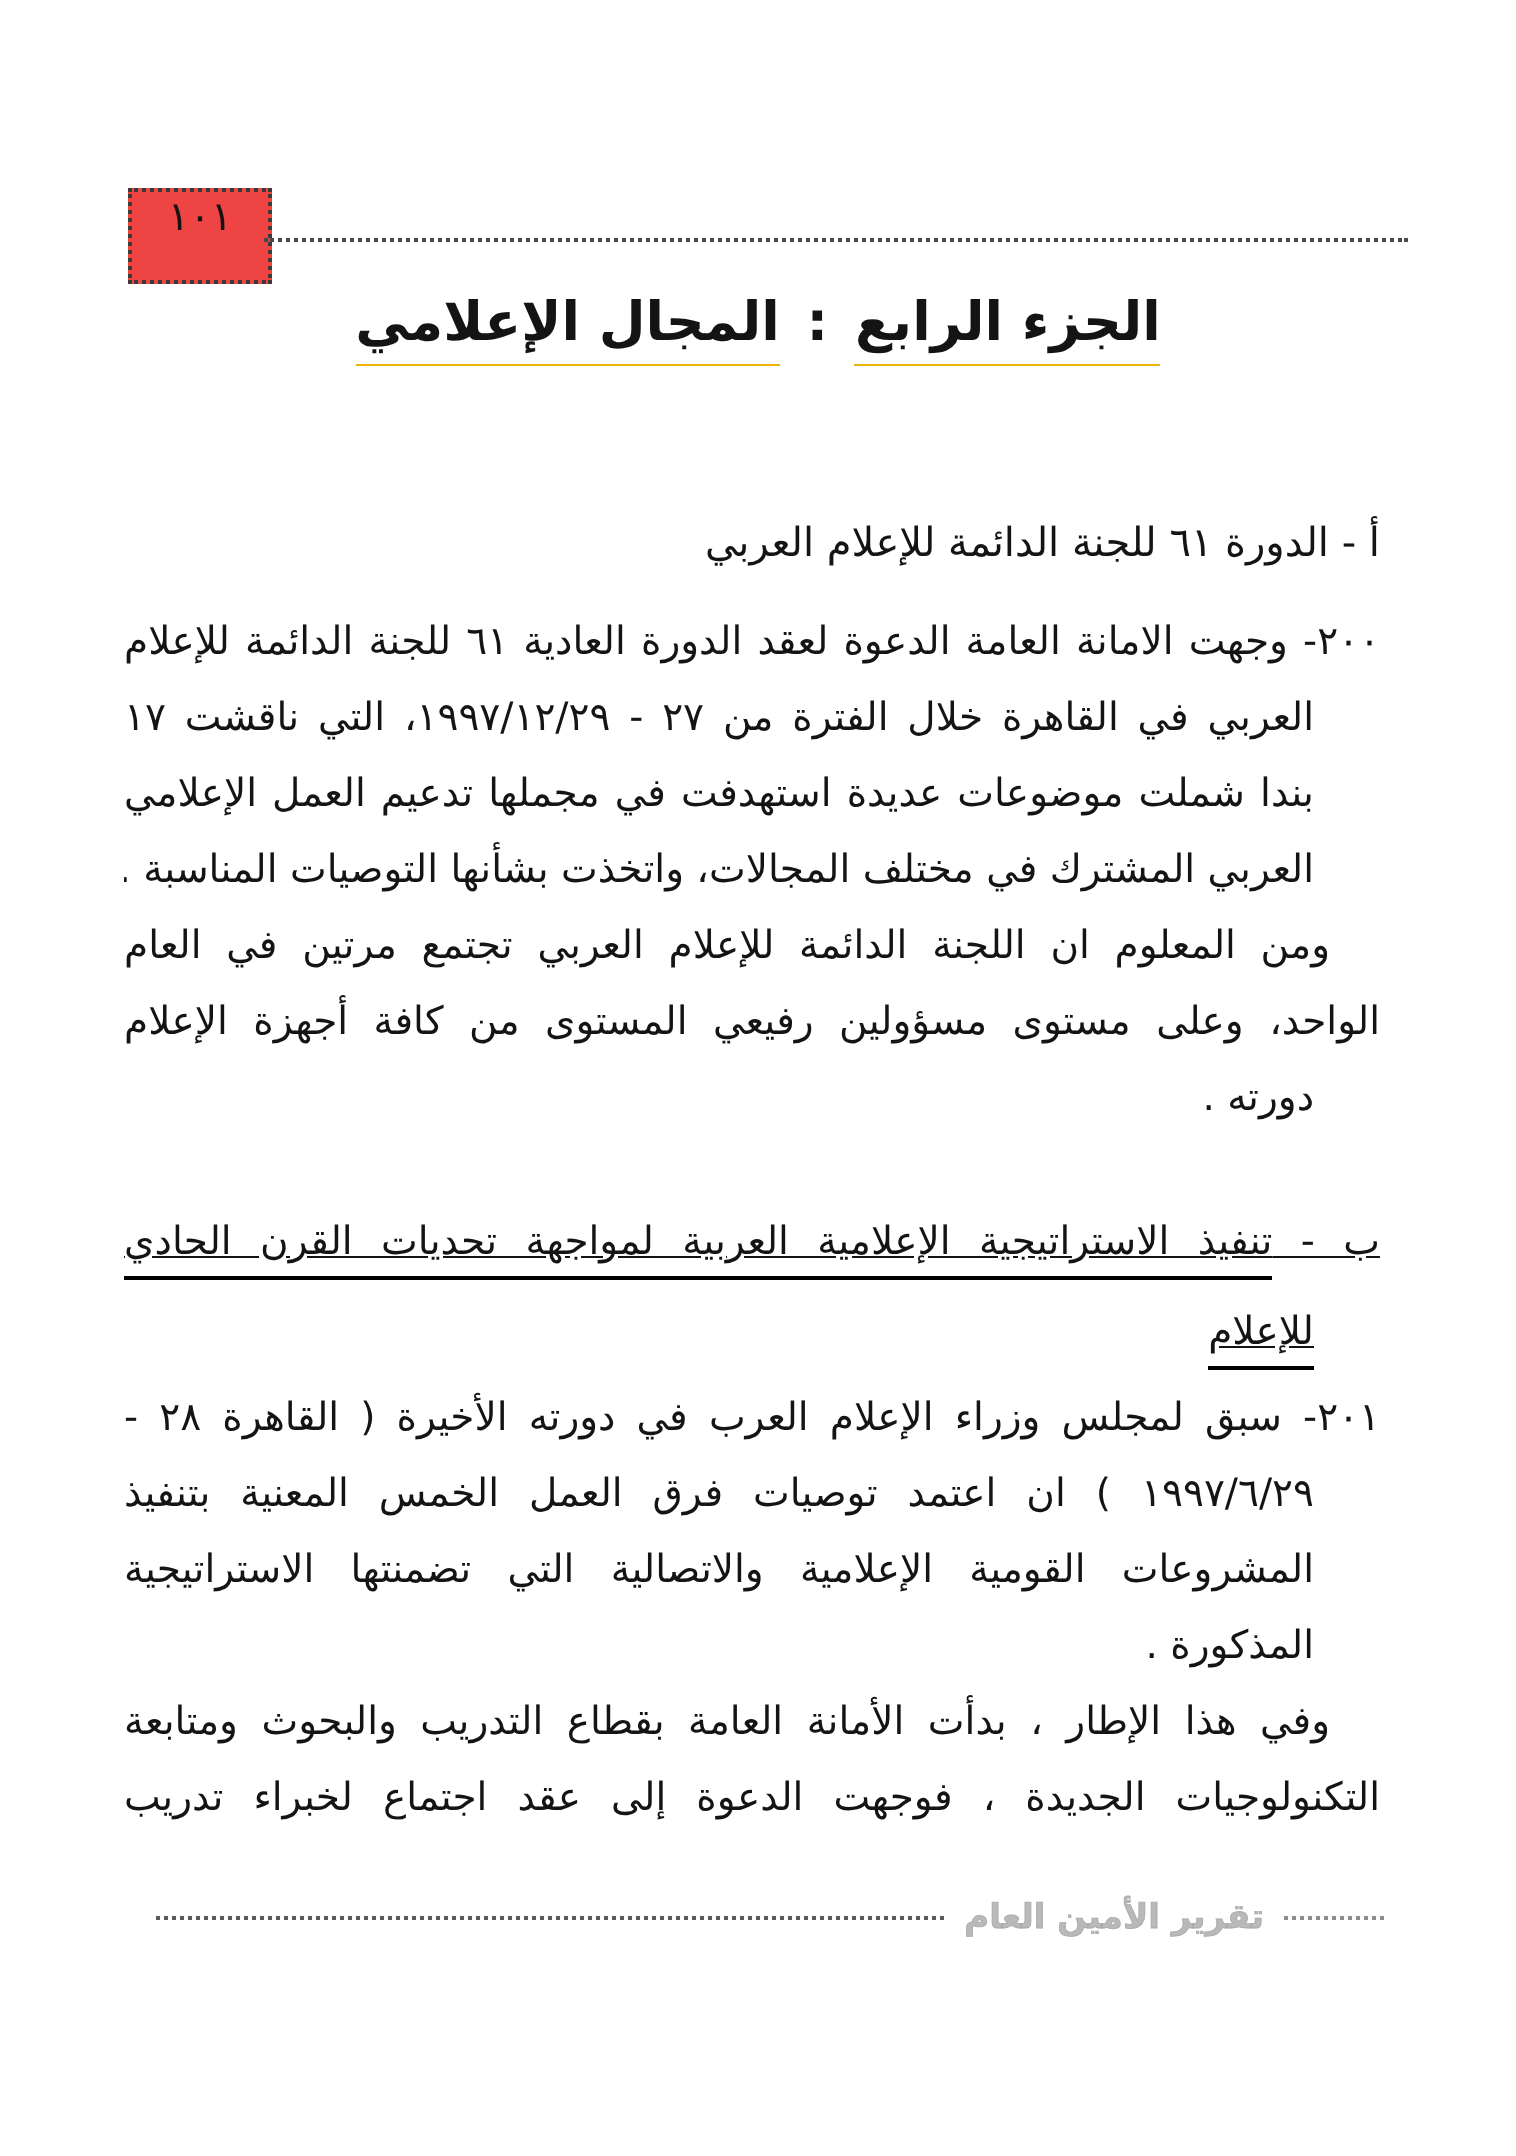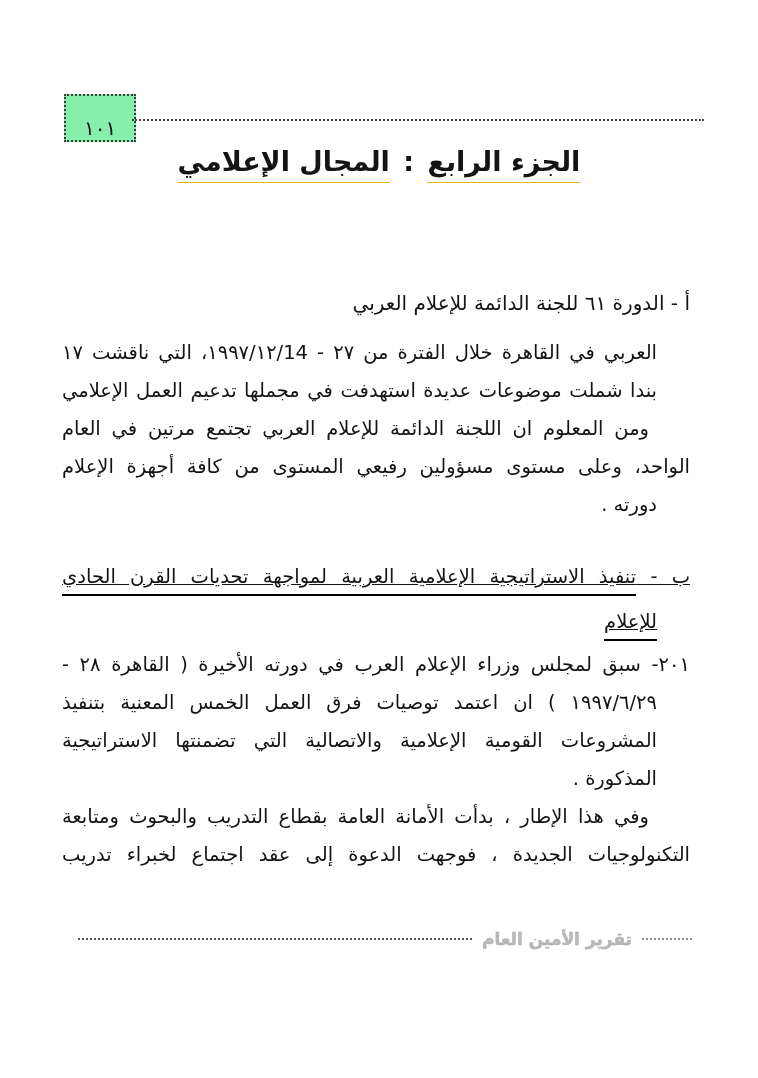--- a/index.html
+++ b/index.html
@@ -11,63 +11,63 @@
     overflow:hidden;
     direction:rtl;
     font-family:"DejaVu Sans", sans-serif;
     color:#141414;
   }
   
   .pagenum-box{
     position:absolute;top:94px;left:64px;
     width:68px;height:44px;
     border:2px dotted #3a3a3a;
-    display:flex;align-items:flex-end;justify-content:center;
+    display:flex;align-items:flex-start;justify-content:center;
     font-size:20px;letter-spacing:2px;
-    background:#86efac;
+    background:#ef4444;
   }
   .top-rule{
     position:absolute;top:119px;left:132px;width:572px;
     border-top:2px dotted #4a4a4a;
   }
   
   .title{
     position:absolute;top:146px;left:0;right:0;
     text-align:center;
     font-size:27px;font-weight:bold;
     white-space:nowrap;
   }
   .title .u{border-bottom:1px solid #eab308;padding-bottom:5px;}
   .title .colon{padding:0 4px;}
   
   .content{
     position:absolute;top:254px;right:68px;left:62px;
   }
   .heading{
     font-size:20px;line-height:34px;
-    white-space:nowrap;overflow:hidden;margin-top:32px;
+    white-space:nowrap;overflow:hidden;
   }
   .heading .u{border-bottom:2px solid #000;padding-bottom:6px;}
   .h-a{margin-bottom:14px;}
   .h-b{margin-top:30px;}
   .h-b .bline{line-height:45px;text-decoration:underline;}
   .line{
     font-size:19.5px;line-height:38px;
     text-align:justify;text-align-last:justify;
     white-space:nowrap;overflow:hidden;
   }
   .cont{margin-right:33px;}      
-  .findent{margin-right:41px;}   
+  .findent{margin-right:25px;}   
   .lastline{text-align-last:right;}
   .para{margin:0;padding:0;}
   .p200{margin-top:2px;}
   .p201{margin-top:2px;}
   
   .footer{
-    position:absolute;top:928px;left:78px;right:66px;
+    position:absolute;top:948px;left:78px;right:66px;
     display:flex;align-items:center;direction:rtl;
     height:22px;
   }
   .footer .dash-short{width:50px;border-top:2px dotted #8d8d8d;}
   .footer .footer-text{
     padding:0 10px;
     font-size:17px;font-weight:bold;
     color:#b9b9b9;
     -webkit-text-stroke:0.4px #a8a8a8;
     white-space:nowrap;
@@ -88,22 +88,24 @@
     <span class="u">الجزء الرابع</span><span class="colon"> : </span><span class="u">المجال الإعلامي</span>
   </div>
 
   <div class="content">
 
     <div class="heading h-a">
       <span>أ - </span><span class="u">الدورة ٦١ للجنة الدائمة للإعلام العربي</span>
     </div>
 
     <div class="para p200">
-      <div class="line cont">العربي في القاهرة خلال الفترة من ٢٧ - ١٩٩٧/١٢/14، التي ناقشت ١٧</div>
+      <div class="line">٢٠٠- وجهت الامانة العامة الدعوة لعقد الدورة العادية ٦١ للجنة الدائمة للإعلام</div>
+      <div class="line cont">العربي في القاهرة خلال الفترة من ٢٧ - ١٩٩٧/١٢/٢٩، التي ناقشت ١٧</div>
       <div class="line cont">بندا شملت موضوعات عديدة استهدفت في مجملها تدعيم العمل الإعلامي</div>
+      <div class="line cont">العربي المشترك في مختلف المجالات، واتخذت بشأنها التوصيات المناسبة .</div>
     </div>
 
     <div class="para">
       <div class="line findent">ومن المعلوم ان اللجنة الدائمة للإعلام العربي تجتمع مرتين في العام</div>
       <div class="line">الواحد، وعلى مستوى مسؤولين رفيعي المستوى من كافة أجهزة الإعلام</div>
       <div class="line cont lastline">دورته .</div>
     </div>
 
     <div class="heading h-b">
       <div class="line bline"><span>ب - </span><span class="u">تنفيذ الاستراتيجية الإعلامية العربية لمواجهة تحديات القرن الحادي</span></div>

